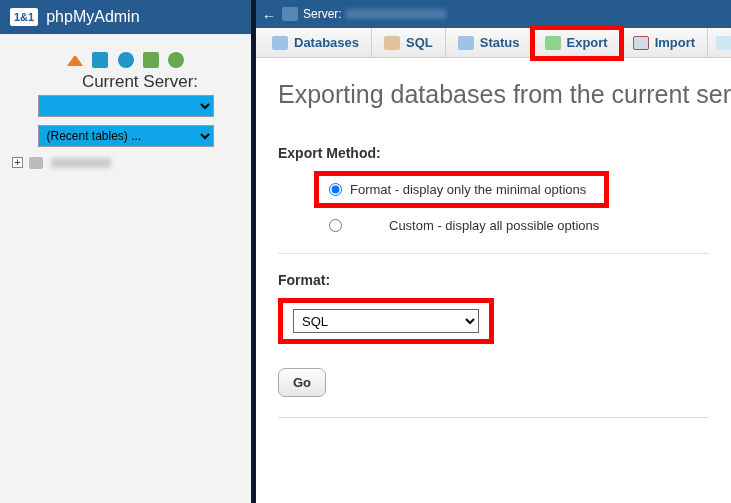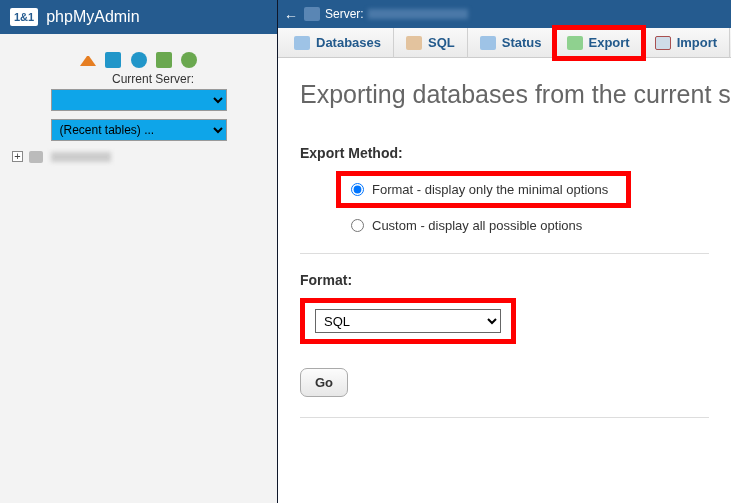--- a/index.html
+++ b/index.html
@@ -8,23 +8,23 @@
       font-size: 12px;
       width: 731px;
       height: 503px;
       overflow: hidden;
       background: #fff;
     }
     .container { display: flex; height: 100%; }
     
     
     .sidebar {
-      width: 278px;
+      width: 256px;
       background: #f3f3f3;
-      border-right: 1px solid #0f172a;
+      border-right: 5px solid #0f172a;
     }
     .logo-bar {
       background: #255b8f;
       height: 34px;
       display: flex;
       align-items: center;
       padding-left: 10px;
       color: #fff;
     }
     .logo-box {
@@ -51,21 +51,21 @@
       vertical-align: middle;
     }
     .icon-home { width: 0; height: 0; border-left: 7px solid transparent; border-right: 7px solid transparent; border-bottom: 10px solid #e67e22; position: relative; top: -2px;}
     .icon-server { background: #2196c9; border-radius: 2px; }
     .icon-help { background: #2196c9; border-radius: 50%; }
     .icon-sql { background: #6aa84f; border-radius: 2px; }
     .icon-refresh { background: #6aa84f; border-radius: 50%; }
     
     .sidebar-label {
       text-align: center;
-      font-size: 12px;
+      font-size: 17px;
       color: #333;
       margin-bottom: 3px;
       padding-left: 29px;
     }
     .sidebar-select-wrap {
       text-align: center;
       margin-bottom: 8px;
     }
     .sidebar-select {
       width: 176px;
@@ -215,20 +215,21 @@
     .method-row {
       display: flex;
       align-items: center;
       font-size: 13px;
       color: #333;
     }
     .method-row.plain {
       margin-left: 51px;
       margin-top: 6px;
       margin-bottom: 20px;
+      gap: 39px;
     }
     .method-row input[type=radio] {
       margin-right: 8px;
     }
     
     .hr { border: none; border-top: 1px solid #ddd; margin: 12px 0 18px 0; }
     
     .format-box {
       border: 5px solid red;
       display: inline-block;

